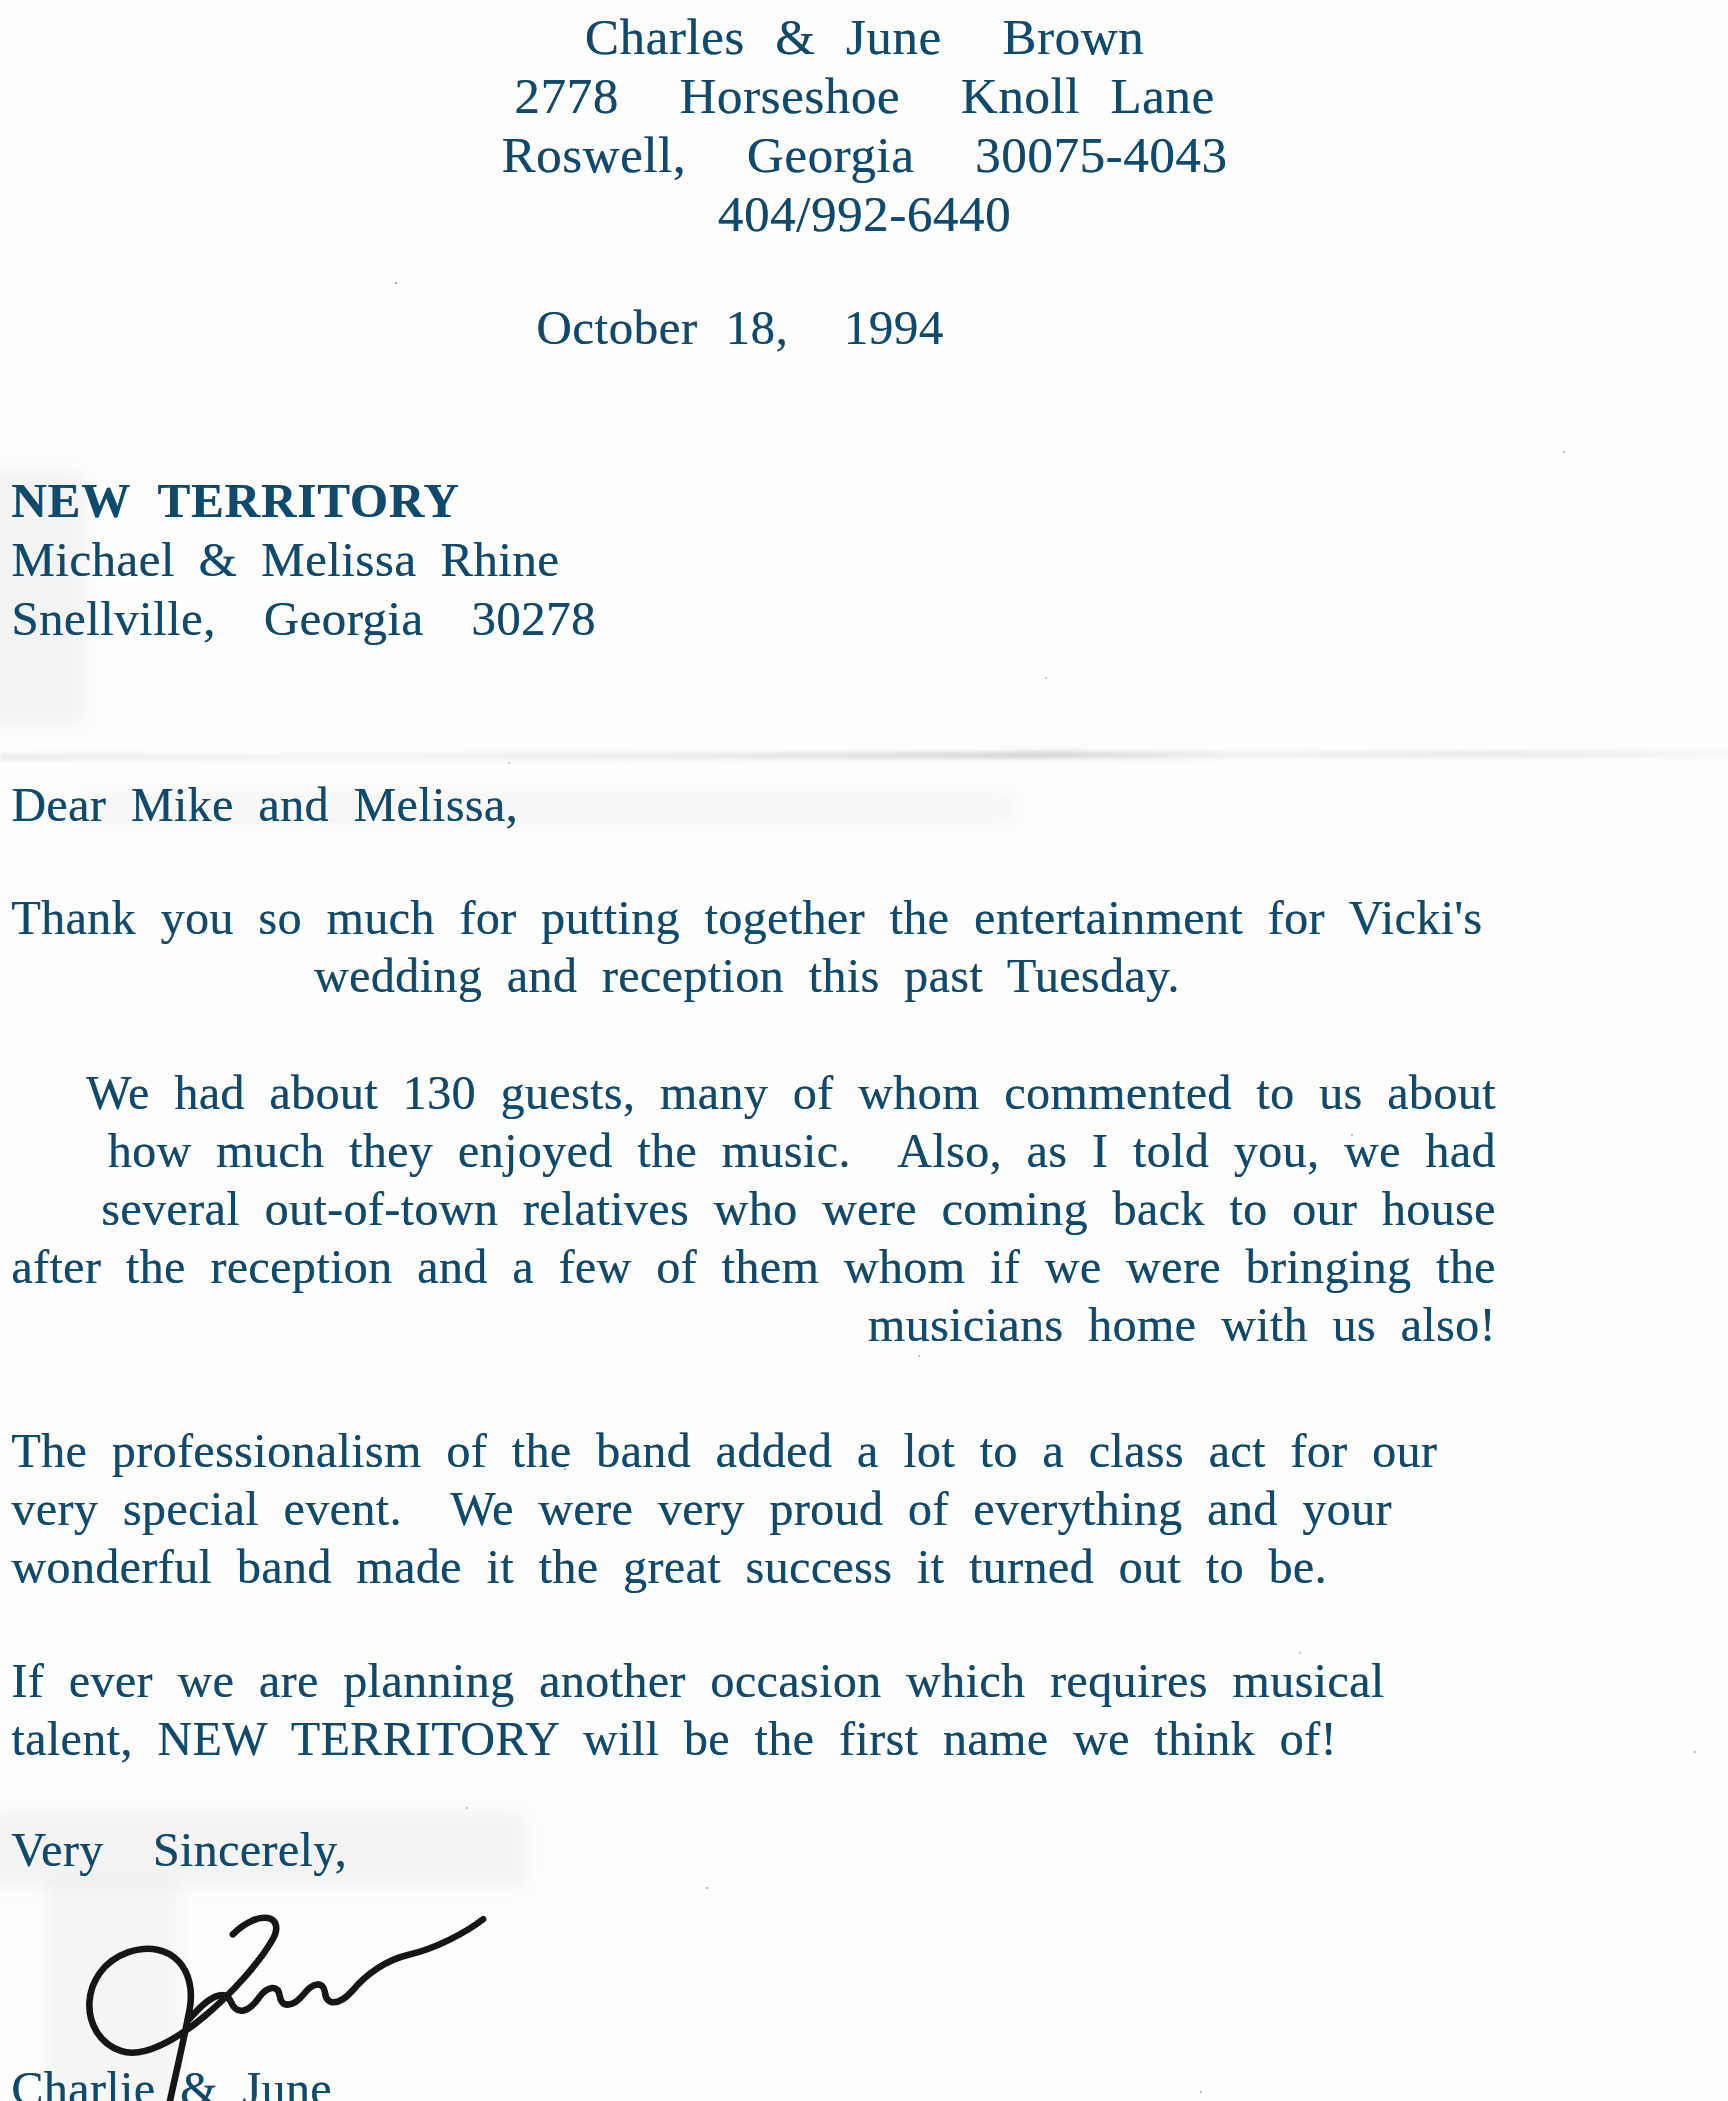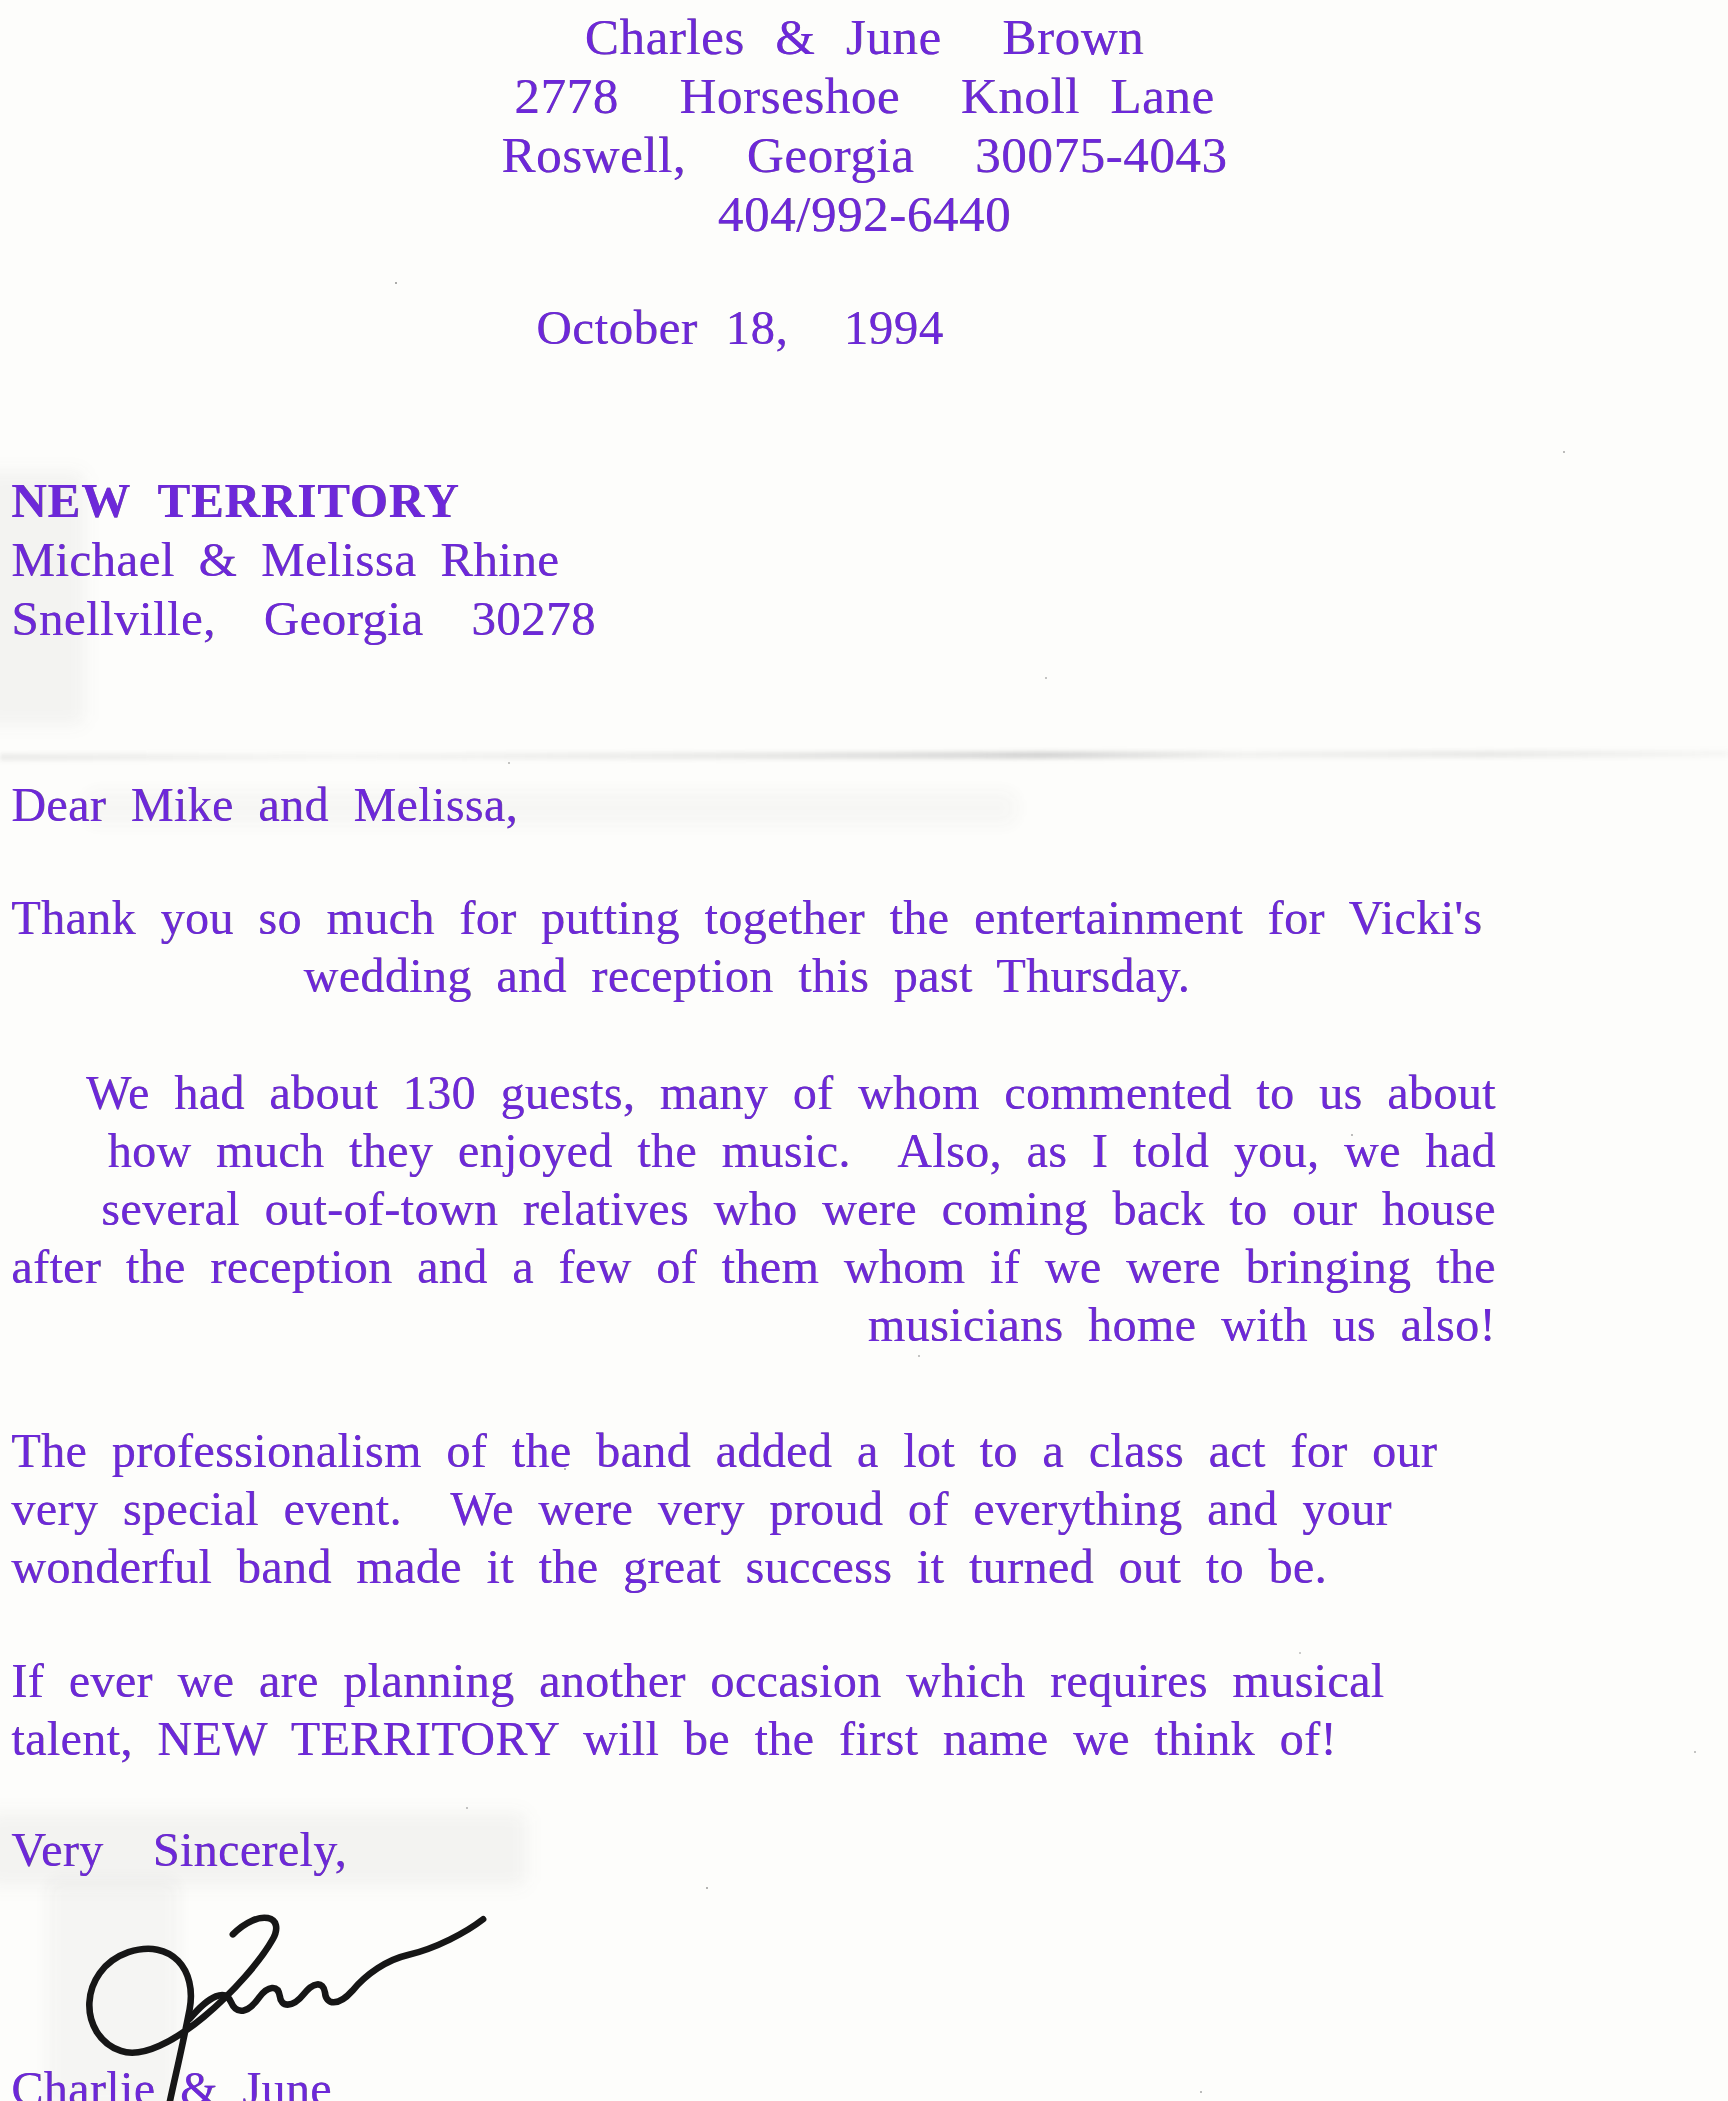--- a/index.html
+++ b/index.html
@@ -2,21 +2,21 @@
 <html style="font-size:15px"><head>
 <meta charset="utf-8">
 <style>
   html,body{margin:0;padding:0;background:#e8e8e6;}
   .page{
     position:relative;
     width:1729px;height:2102px;
     background:#fdfdfb;
     overflow:hidden;
     font-family:"Liberation Serif","DejaVu Serif",serif;
-    color:#6d28d9;
+    color:#0c4a6e;
   }
   
   .ln{white-space:pre;line-height:58px;}
   .body-text .ln{
     font-size:48px;
     word-spacing:12.2px;
     letter-spacing:0.4px;
     text-shadow:0.4px 0.4px 0.5px rgba(10,10,10,.55);
   }
   .sender{
@@ -105,21 +105,21 @@
     <div class="ln">Michael &amp; Melissa Rhine</div>
     <div class="ln">Snellville,  Georgia  30278</div>
   </div>
 
   <div class="salutation body-text">
     <div class="ln">Dear Mike and Melissa,</div>
   </div>
 
   <div class="para p1 body-text">
     <div class="ln">Thank you so much for putting together the entertainment for Vicki's</div>
-    <div class="ln">wedding and reception this past Thursday.</div>
+    <div class="ln">wedding and reception this past Tuesday.</div>
   </div>
 
   <div class="para p2 body-text">
     <div class="ln">We had about 130 guests, many of whom commented to us about</div>
     <div class="ln">how much they enjoyed the music.  Also, as I told you, we had</div>
     <div class="ln">several out-of-town relatives who were coming back to our house</div>
     <div class="ln">after the reception and a few of them whom if we were bringing the</div>
     <div class="ln">musicians home with us also!</div>
   </div>
 

